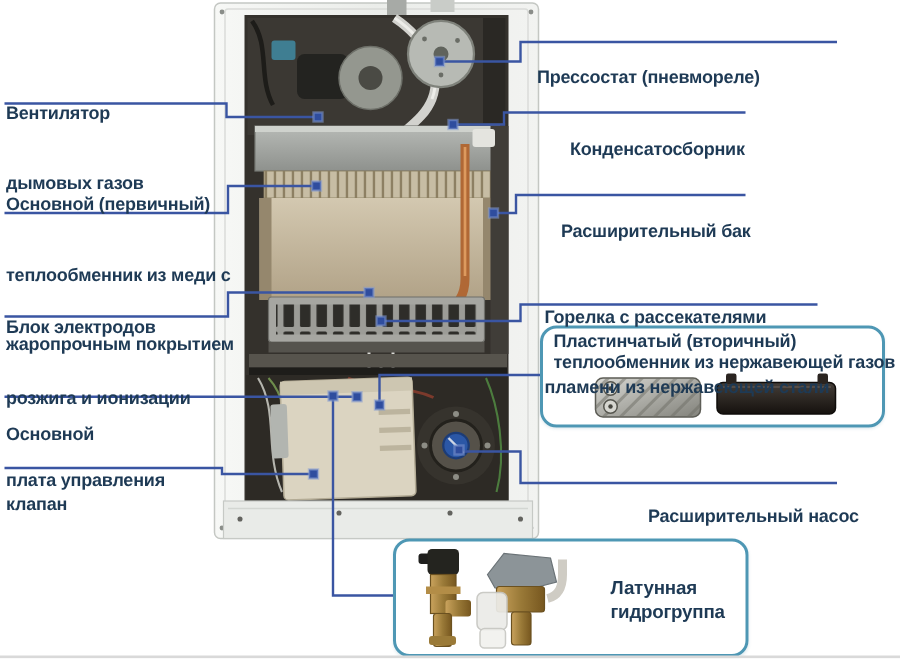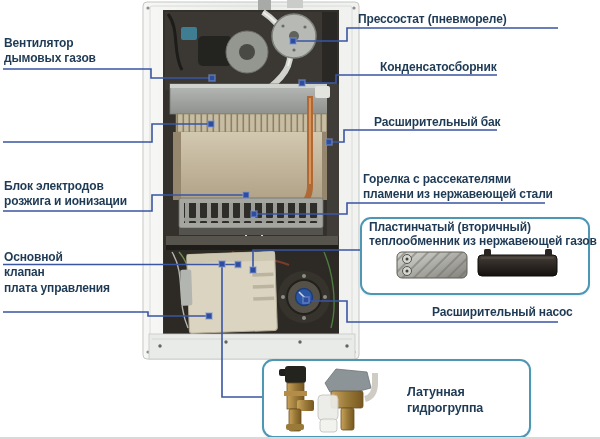--- a/index.html
+++ b/index.html
@@ -1,21 +1,21 @@
 <!DOCTYPE html>
 <html><head>
 <meta charset="utf-8">
 <style>
   html,body{margin:0;padding:0;background:#ffffff;}
   .stage{position:relative;width:600px;height:439px;background:#ffffff;overflow:hidden;
          font-family:"Liberation Sans","DejaVu Sans",sans-serif;}
   .gfx{position:absolute;left:0;top:0;width:600px;height:439px;}
   .lbl{position:absolute;font-weight:bold;color:#1e3a55;font-size:12px;line-height:14.5px;
        letter-spacing:-0.15px;white-space:nowrap;z-index:3;}
-  .lbl span{display:block;}
+  .lbl span{display:block;margin-top:32px;}
   .lbl.lh15 span{line-height:15.3px;}
   .callout{position:absolute;border:2.5px solid #4e97b4;border-radius:11px;background:transparent;
            box-sizing:border-box;z-index:2;box-shadow:0 1px 2px rgba(60,120,150,.15);}
   .callout .ctext{position:absolute;font-weight:bold;color:#1e3a55;font-size:12px;line-height:13.6px;
            letter-spacing:-0.15px;white-space:nowrap;}
   .callout .ctext span{display:block;}
   .hydro-text span{line-height:16px;font-size:12.5px;}
   .bottom-edge{position:absolute;left:0;bottom:0;width:600px;height:2px;background:#d9d9d9;z-index:4;}
 </style>
 </head>
@@ -220,20 +220,25 @@
       <rect x="320" y="419" width="17" height="13" rx="3" fill="#f1f1ee" opacity="0.9" stroke="#c6c6c1"></rect>
     </g>
   </g>
 </svg>
 
   <div class="lbl" style="left:4px;top:36px">
     <span>Вентилятор</span>
     <span>дымовых газов</span>
   </div>
 
+  <div class="lbl" style="left:4px;top:97px">
+    <span>Основной (первичный)</span>
+    <span>теплообменник из меди с</span>
+    <span>жаропрочным покрытием</span>
+  </div>
 
   <div class="lbl" style="left:4px;top:179px">
     <span>Блок электродов</span>
     <span>розжига и ионизации</span>
   </div>
 
   <div class="lbl lh15" style="left:4px;top:250px">
     <span>Основной</span>
     <span>клапан</span>
   </div>
@@ -256,28 +261,28 @@
 
   <div class="lbl" style="left:363px;top:172px">
     <span>Горелка с рассекателями</span>
     <span>пламени из нержавеющей стали</span>
   </div>
 
   <div class="lbl" style="left:432px;top:305px">
     <span>Расширительный насос</span>
   </div>
 
-  <div class="callout" style="left:360px;top:217px;width:230px;height:78px">
+  <div class="callout" style="left:360px;top:217px;width:230px;height:68px">
     <div class="ctext" style="left:7px;top:2px">
       <span>Пластинчатый (вторичный)</span>
       <span>теплообменник из нержавеющей газов</span>
     </div>
   </div>
 
-  <div class="callout" style="left:262px;top:359px;width:269px;height:79px">
+  <div class="callout" style="left:262px;top:359px;width:237px;height:79px">
     <div class="ctext hydro-text" style="left:143px;top:23px">
       <span>Латунная</span>
       <span>гидрогруппа</span>
     </div>
   </div>
 
   <div class="bottom-edge"></div>
 </div>
 
 </body></html>

